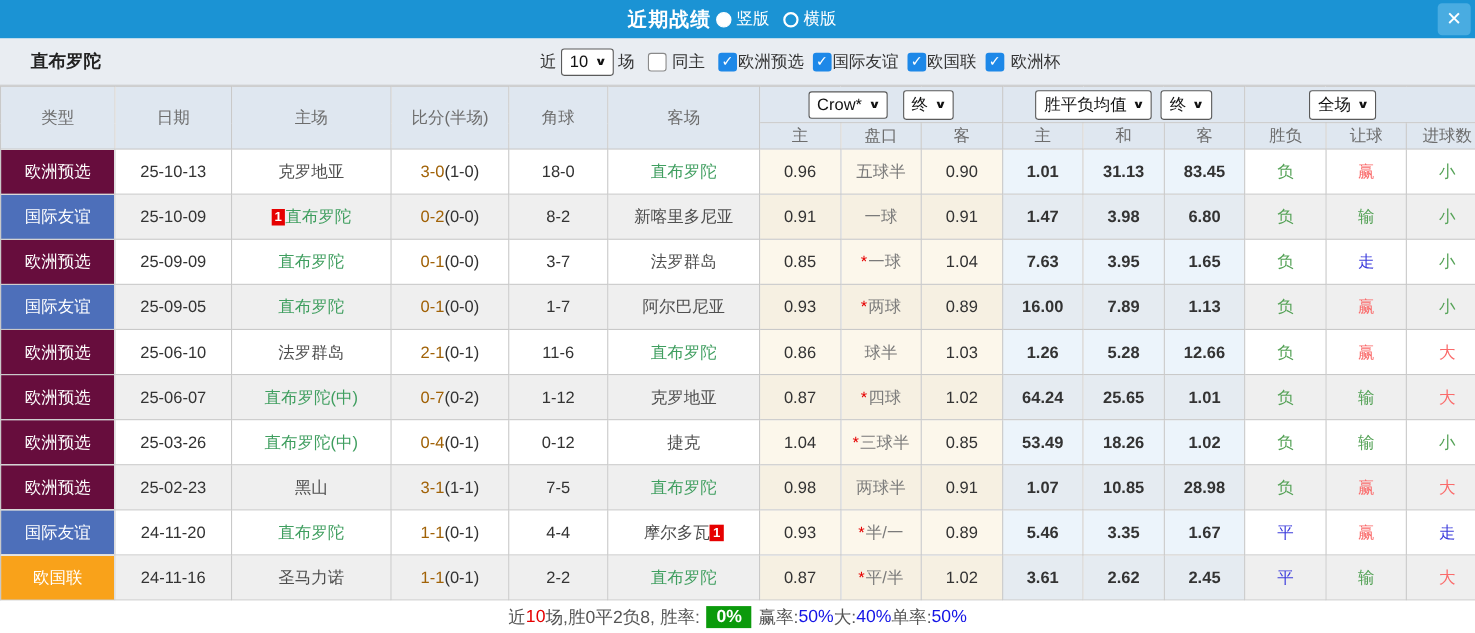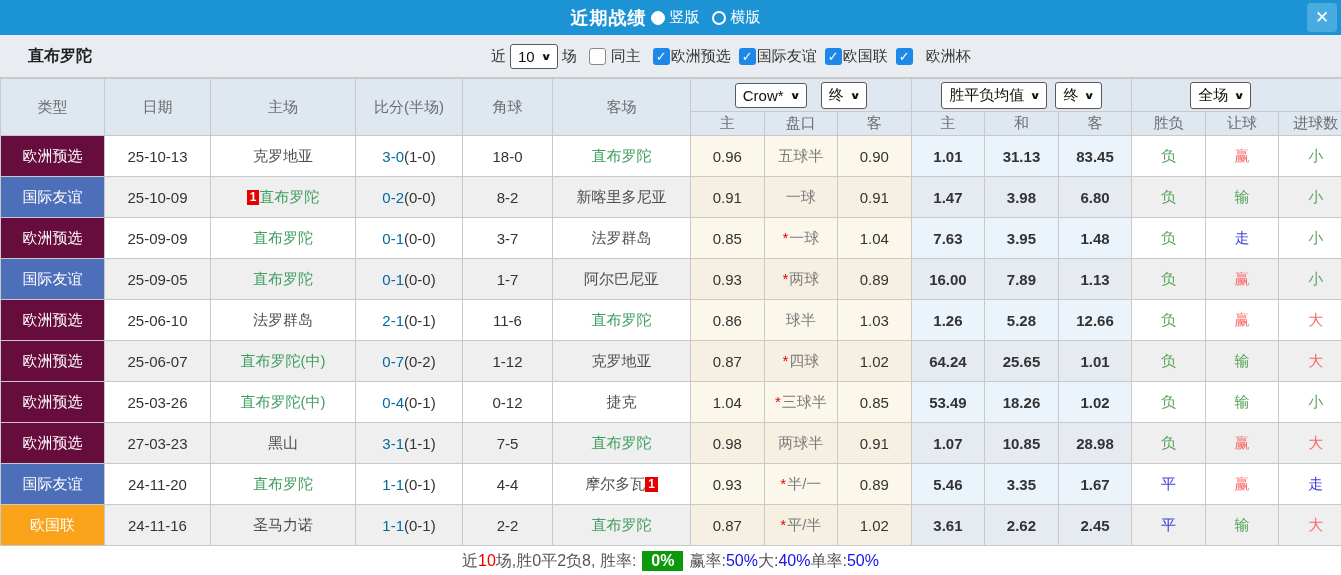--- a/index.html
+++ b/index.html
@@ -44,21 +44,21 @@
   tbody td { color:#333; }
   tr.odd .cell-plain { background:#fff; }
   tr.even .cell-plain { background:#efefef; }
   .cell-cream { background:#fcf7eb; }
   tr.even .cell-cream { background:#f6f0e2; }
   .cell-blue { background:#ecf4fb;font-weight:bold; }
   tr.even .cell-blue { background:#e5ebf1; }
   .cell-type { color:#fff; font-size:15px; }
   .team { color:#4f4f4f; }
   .team.green { color:#3f9e5f; }
-  .score-main { color:#0369a1;text-align:center; }
+  .score-main { color:#a16207;text-align:center; }
   .score-half { color:#333; }
   .handicap-txt { color:#7a7a7a; }
   .star { color:#e60000; margin-right:1px; }
   .badge1 { display:inline-block; background:#e60000; color:#fff; font-size:12px; font-weight:bold; padding:0 3px; line-height:15px; vertical-align:1px; }
   .res-green { color:#55a257; }
   .res-red { color:#fa6a6a; }
   .res-blue { color:#3c3cdc; }
 
   
   .summary { height:30px; display:flex; align-items:center; justify-content:center; font-size:16px; background:#fff; }
@@ -97,21 +97,21 @@
       <span class="cb off"></span>
       <span class="lbl">同主</span>
       <span id="league-filters" style="display:inline-flex;align-items:center;">
           <span class="cb on">✓</span>
           <span class="lbl" style="margin: 0px;">欧洲预选</span>
           <span class="cb on">✓</span>
           <span class="lbl" style="margin: 0px;">国际友谊</span>
           <span class="cb on">✓</span>
           <span class="lbl" style="margin: 0px;">欧国联</span>
           <span class="cb on">✓</span>
-          <span class="lbl" style="margin: 12px;">欧洲杯</span>
+          <span class="lbl" style="margin: 5px;">欧洲杯</span>
         </span>
     </span>
   </div>
 
   <table>
     <thead>
       <tr class="hrow1">
         <th class="c1" rowspan="2">类型</th>
         <th class="c2" rowspan="2">日期</th>
         <th class="c3" rowspan="2">主场</th>
@@ -203,21 +203,21 @@
           <td class="c2 cell-plain">25-09-09</td>
           <td class="c3 cell-plain"><span class="team green">直布罗陀</span></td>
           <td class="c4 cell-plain"><span class="score-main">0-1</span><span class="score-half">(0-0)</span></td>
           <td class="c5 cell-plain">3-7</td>
           <td class="c6 cell-plain"><span class="team">法罗群岛</span></td>
           <td class="c7 cell-cream">0.85</td>
           <td class="c8 cell-cream"><span class="star">*</span><span class="handicap-txt">一球</span></td>
           <td class="c9 cell-cream">1.04</td>
           <td class="c10 cell-blue">7.63</td>
           <td class="c11 cell-blue">3.95</td>
-          <td class="c12 cell-blue">1.48</td>
+          <td class="c12 cell-blue">1.65</td>
           <td class="c13 cell-plain res-green">负</td>
           <td class="c14 cell-plain res-blue">走</td>
           <td class="c15 cell-plain res-green">小</td>
         </tr>
         <tr class="even">
           <td class="c1 cell-type" style="background: rgb(77, 111, 186);">国际友谊</td>
           <td class="c2 cell-plain">25-09-05</td>
           <td class="c3 cell-plain"><span class="team green">直布罗陀</span></td>
           <td class="c4 cell-plain"><span class="score-main">0-1</span><span class="score-half">(0-0)</span></td>
           <td class="c5 cell-plain">1-7</td>
@@ -278,21 +278,21 @@
           <td class="c9 cell-cream">0.85</td>
           <td class="c10 cell-blue">53.49</td>
           <td class="c11 cell-blue">18.26</td>
           <td class="c12 cell-blue">1.02</td>
           <td class="c13 cell-plain res-green">负</td>
           <td class="c14 cell-plain res-green">输</td>
           <td class="c15 cell-plain res-green">小</td>
         </tr>
         <tr class="even">
           <td class="c1 cell-type" style="background: rgb(103, 13, 61);">欧洲预选</td>
-          <td class="c2 cell-plain">27-03-23</td>
+          <td class="c2 cell-plain">25-02-23</td>
           <td class="c3 cell-plain"><span class="team">黑山</span></td>
           <td class="c4 cell-plain"><span class="score-main">3-1</span><span class="score-half">(1-1)</span></td>
           <td class="c5 cell-plain">7-5</td>
           <td class="c6 cell-plain"><span class="team green">直布罗陀</span></td>
           <td class="c7 cell-cream">0.98</td>
           <td class="c8 cell-cream"><span class="handicap-txt">两球半</span></td>
           <td class="c9 cell-cream">0.91</td>
           <td class="c10 cell-blue">1.07</td>
           <td class="c11 cell-blue">10.85</td>
           <td class="c12 cell-blue">28.98</td>

